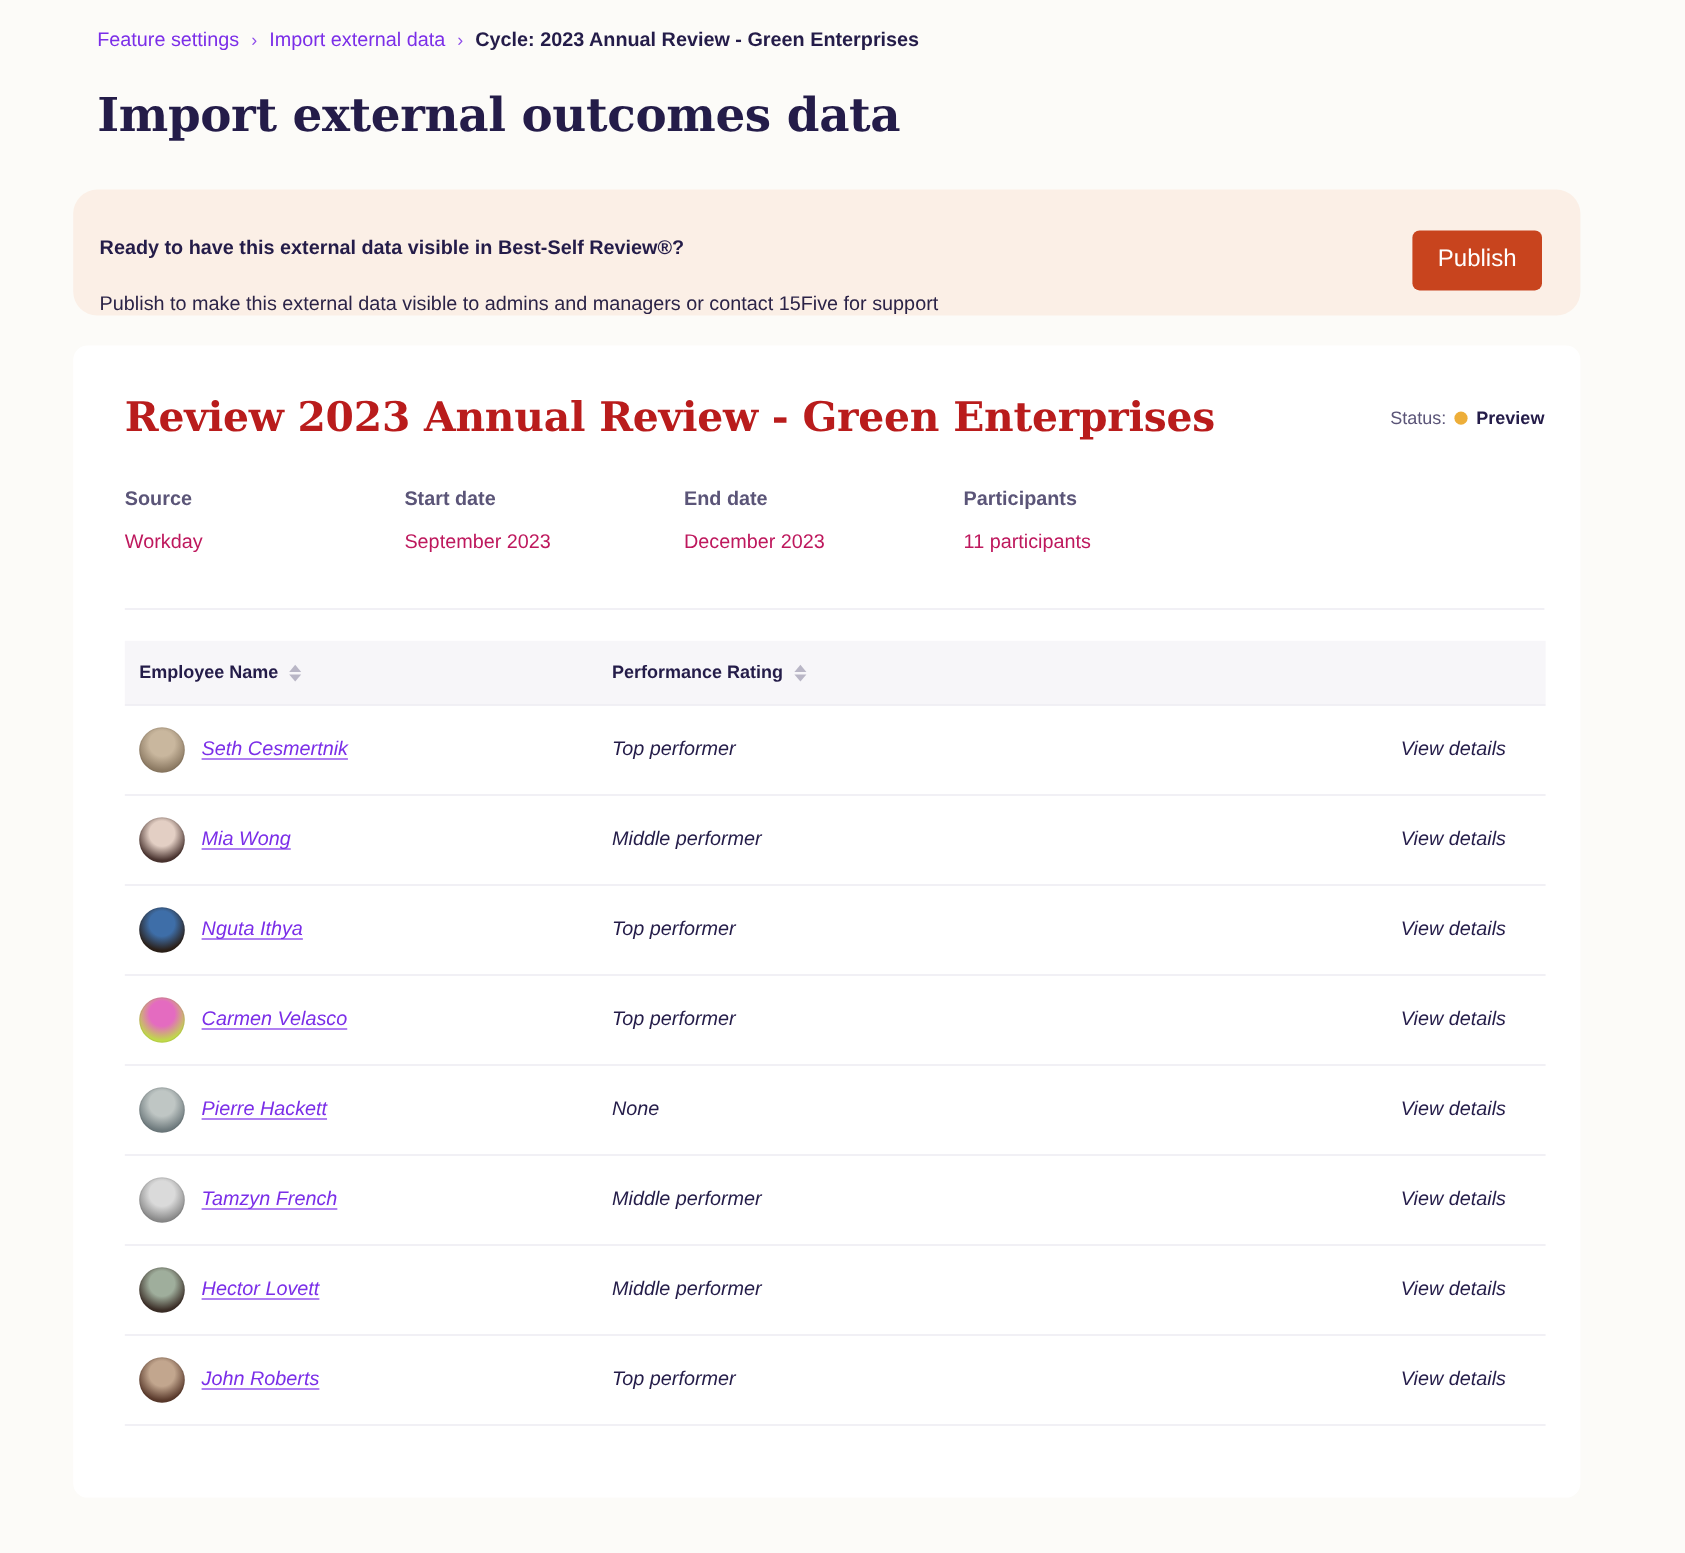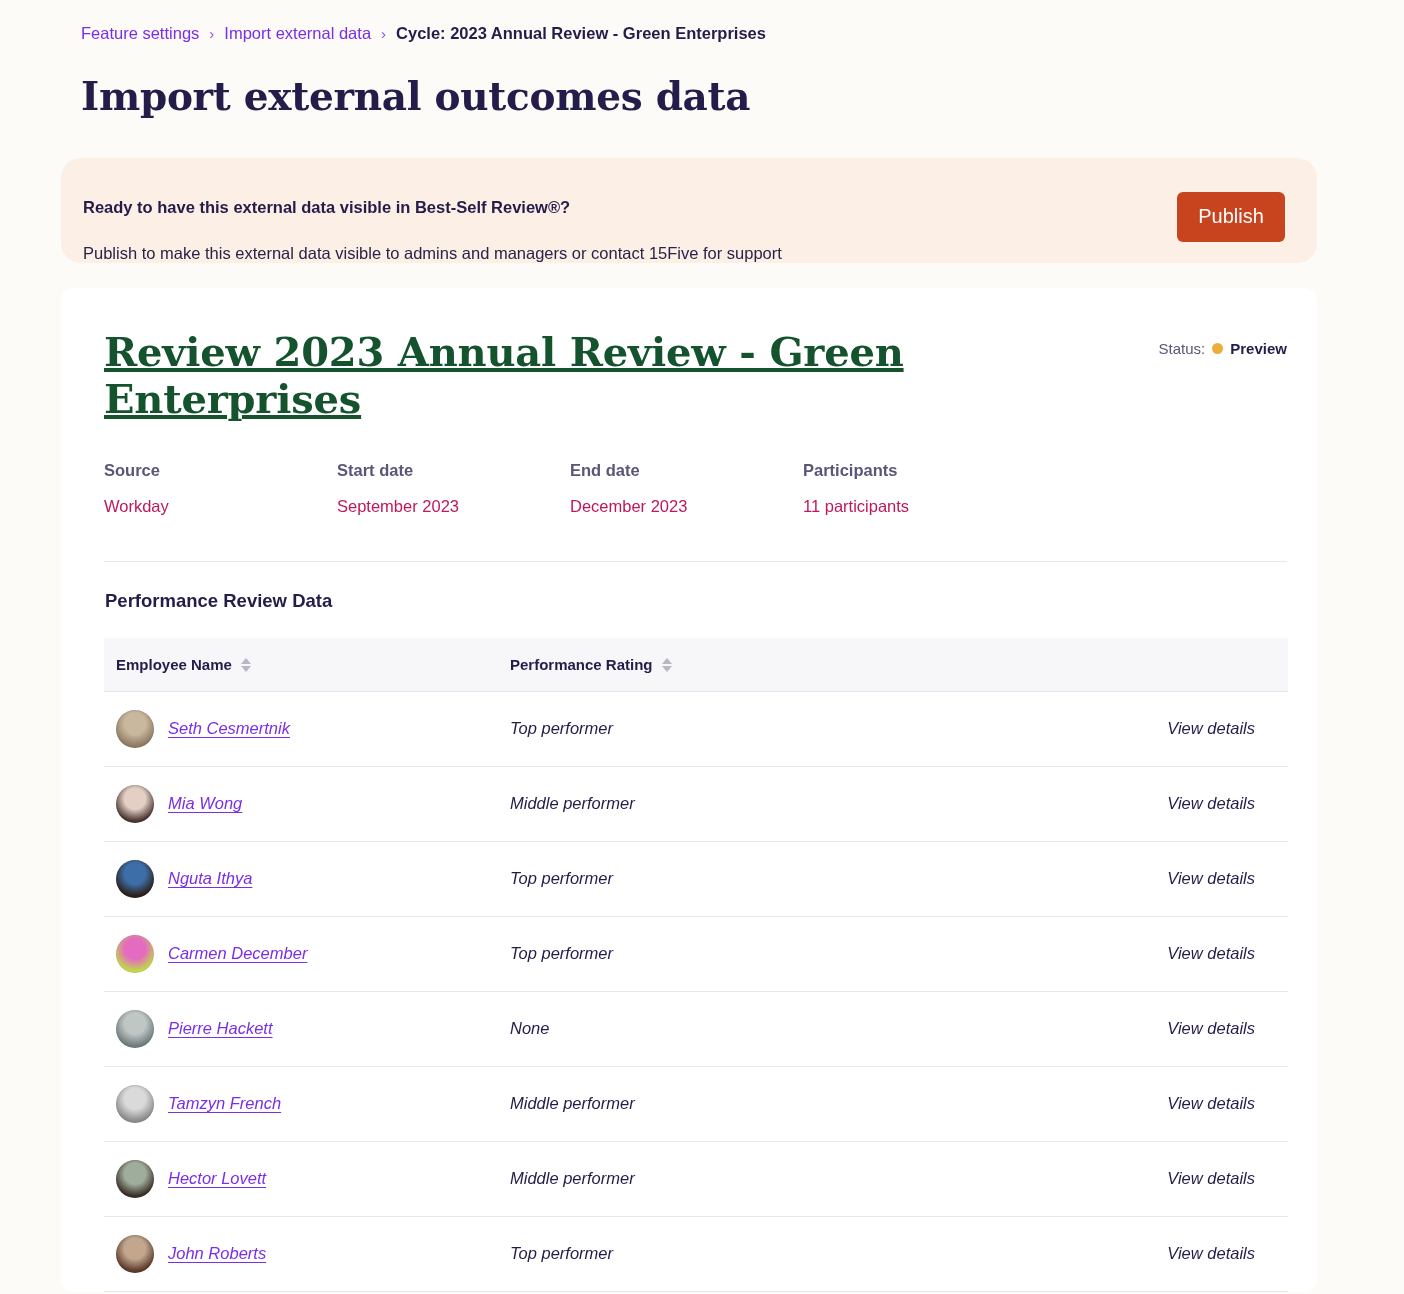--- a/index.html
+++ b/index.html
@@ -96,25 +96,24 @@
     border-radius: 12px;
     padding: 40px 30px 0 43px;
   }
   .card-head {
     display: flex;
     align-items: flex-start;
     justify-content: space-between;
   }
   .card-title {
     font-family: "DejaVu Serif", "Liberation Serif", serif;
-    font-size: 40px;
-    font-weight: 700;
-    color: #14532d;
+    font-size: 34px;
+    font-weight: 700;
+    color: #b91c1c;
     letter-spacing: -0.2px;
-    text-decoration: underline;
   }
   .status-wrap {
     display: flex;
     align-items: center;
     gap: 7px;
     margin-top: 12px;
     font-size: 15px;
     white-space: nowrap;
   }
   .status-label { color: #5B5578; }
@@ -268,21 +267,20 @@
     <div class="meta-col">
       <div class="meta-label">End date</div>
       <div class="meta-value">December 2023</div>
     </div>
     <div class="meta-col">
       <div class="meta-label">Participants</div>
       <div class="meta-value">11 participants</div>
     </div>
   </div>
 
-  <h3 class="table-title">Performance Review Data</h3>
 
   <table class="data-table">
     <thead>
       <tr>
         <th class="col-name">
           <div class="th-inner th-name">
             <span>Employee Name</span>
             <span class="sort-icon">
                 <i class="up"></i>
                 <i class="down"></i>
@@ -329,21 +327,21 @@
               <a class="emp-link">Nguta Ithya</a>
             </div>
           </td>
           <td class="rating-cell">Top performer</td>
           <td class="action-cell"><a class="view-link">View details</a></td>
         </tr>
         <tr>
           <td class="name-cell">
             <div class="name-wrap">
               <span class="avatar" style="background: radial-gradient(circle at 50% 36%, rgb(228, 107, 192) 0%, rgb(228, 107, 192) 34%, rgb(192, 217, 74) 72%, rgb(192, 217, 74) 100%);"></span>
-              <a class="emp-link">Carmen December</a>
+              <a class="emp-link">Carmen Velasco</a>
             </div>
           </td>
           <td class="rating-cell">Top performer</td>
           <td class="action-cell"><a class="view-link">View details</a></td>
         </tr>
         <tr>
           <td class="name-cell">
             <div class="name-wrap">
               <span class="avatar" style="background: radial-gradient(circle at 50% 36%, rgb(191, 198, 196) 0%, rgb(191, 198, 196) 34%, rgb(110, 122, 125) 72%, rgb(110, 122, 125) 100%);"></span>
               <a class="emp-link">Pierre Hackett</a>

